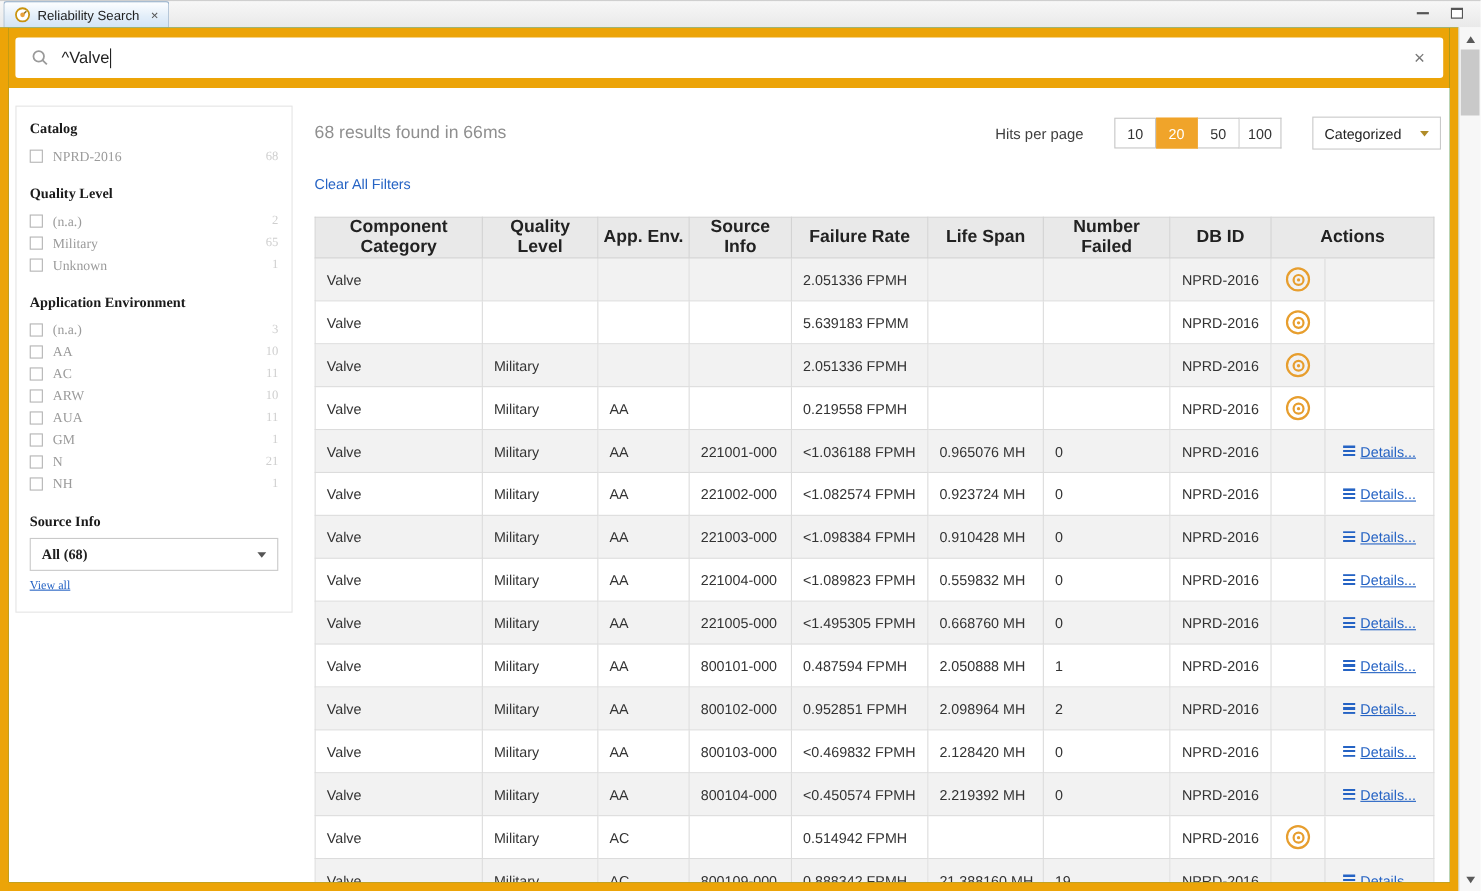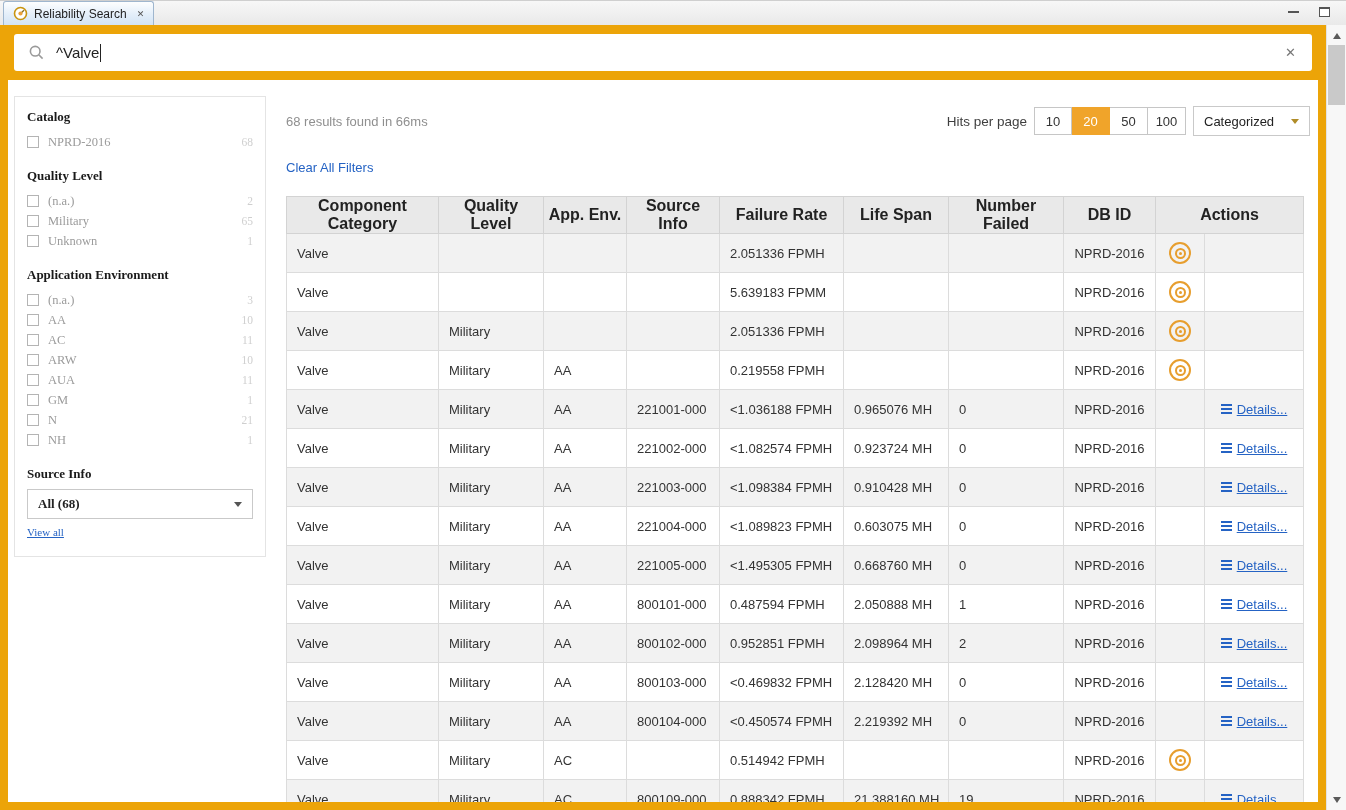--- a/index.html
+++ b/index.html
@@ -61,22 +61,22 @@
     padding: 0 10px; font-size: 13px; color: #222; cursor: pointer;
   }
   .src-select { margin-top: 3px; font-weight: bold; }
   .sel-arrow { width: 0; height: 0; border-left: 4px solid transparent; border-right: 4px solid transparent; border-top: 5px solid #555; }
   .sel-arrow.gold { border-top-color: #B08C28; }
   .view-all { display: inline-block; margin-top: 7px; color: #2563C4; font-size: 11px; text-decoration: underline; cursor: pointer; }
 
   
   .main { flex: 1; min-width: 0; padding: 26px 8px 0 20px; overflow: hidden; }
   .results-bar { display: flex; justify-content: space-between; align-items: center; }
-  .summary { color: #8f8f8f; font-size: 13px; }
-  .ctrls { display: flex; align-items: center; gap: 7px; }
+  .summary { color: #8f8f8f; font-size: 16px; }
+  .ctrls { display: flex; align-items: center; gap: 28px; }
   .hpp-label { color: #3f3f3f; font-size: 13.5px; }
   .segment { display: flex; }
   .seg-btn {
     min-width: 38px; height: 28px; display: flex; align-items: center; justify-content: center;
     background: #fff; border: 1px solid #C6C6C6; border-left: none; font-size: 13px; color: #333; cursor: pointer;
   }
   .seg-btn:first-child { border-left: 1px solid #C6C6C6; }
   .seg-btn.selected { background: #F0A42A; border-color: #F0A42A; color: #fff; }
   .vm-select { width: 117px; height: 30px; }
   .clear-filters { display: inline-block; margin-top: 24px; color: #2563C4; font-size: 13px; cursor: pointer; text-decoration: none; }
@@ -444,21 +444,21 @@
                     </span>
                   </div>
                 </td>
               </tr>
               <tr>
                 <td>Valve</td>
                 <td>Military</td>
                 <td>AA</td>
                 <td>221004-000</td>
                 <td>&lt;1.089823 FPMH</td>
-                <td>0.603075 MH</td>
+                <td>0.559832 MH</td>
                 <td>0</td>
                 <td class="center">NPRD-2016</td>
                 <td class="actions">
                   <div class="act-inner">
                     <span class="act-icon-slot"></span>
                     <span class="act-link-slot">
                       <a class="details-link">
                         <span class="details-icon"></span>
                         <span class="txt">Details...</span>
                       </a>

